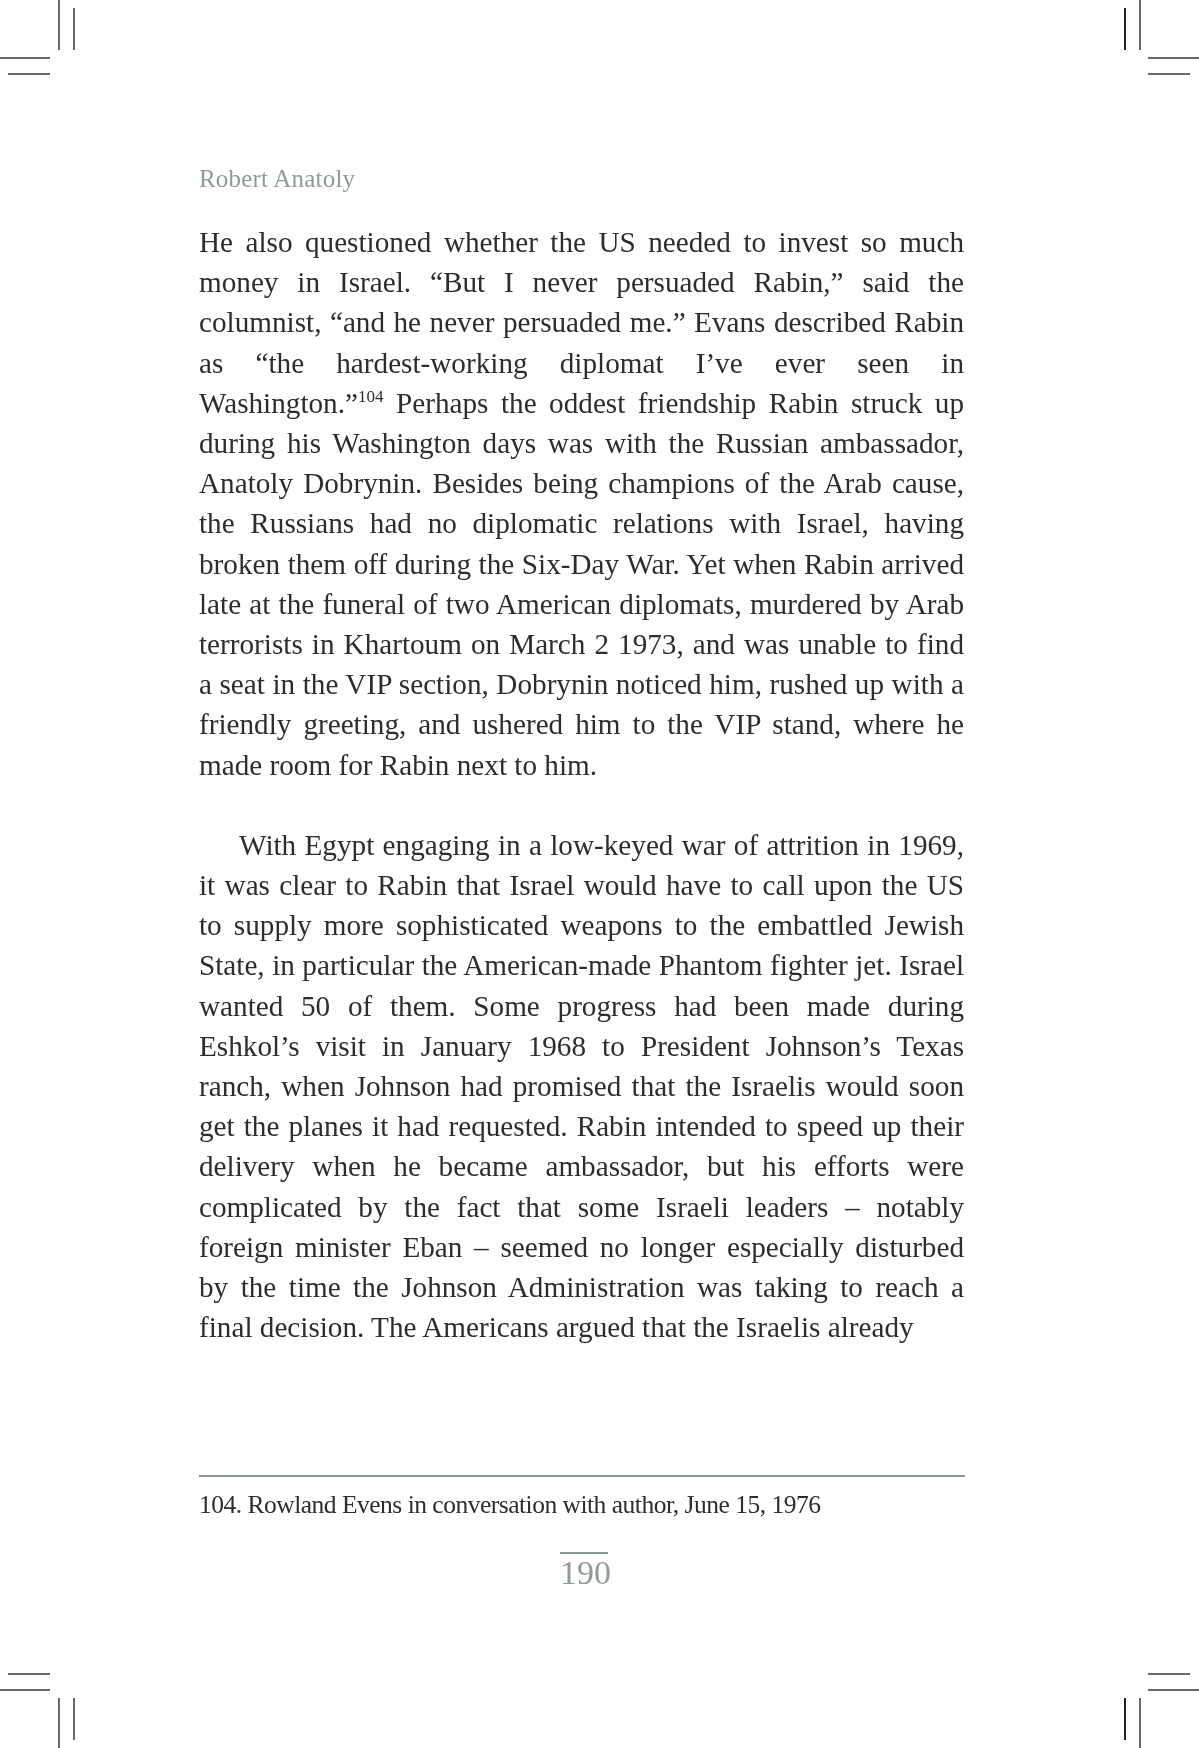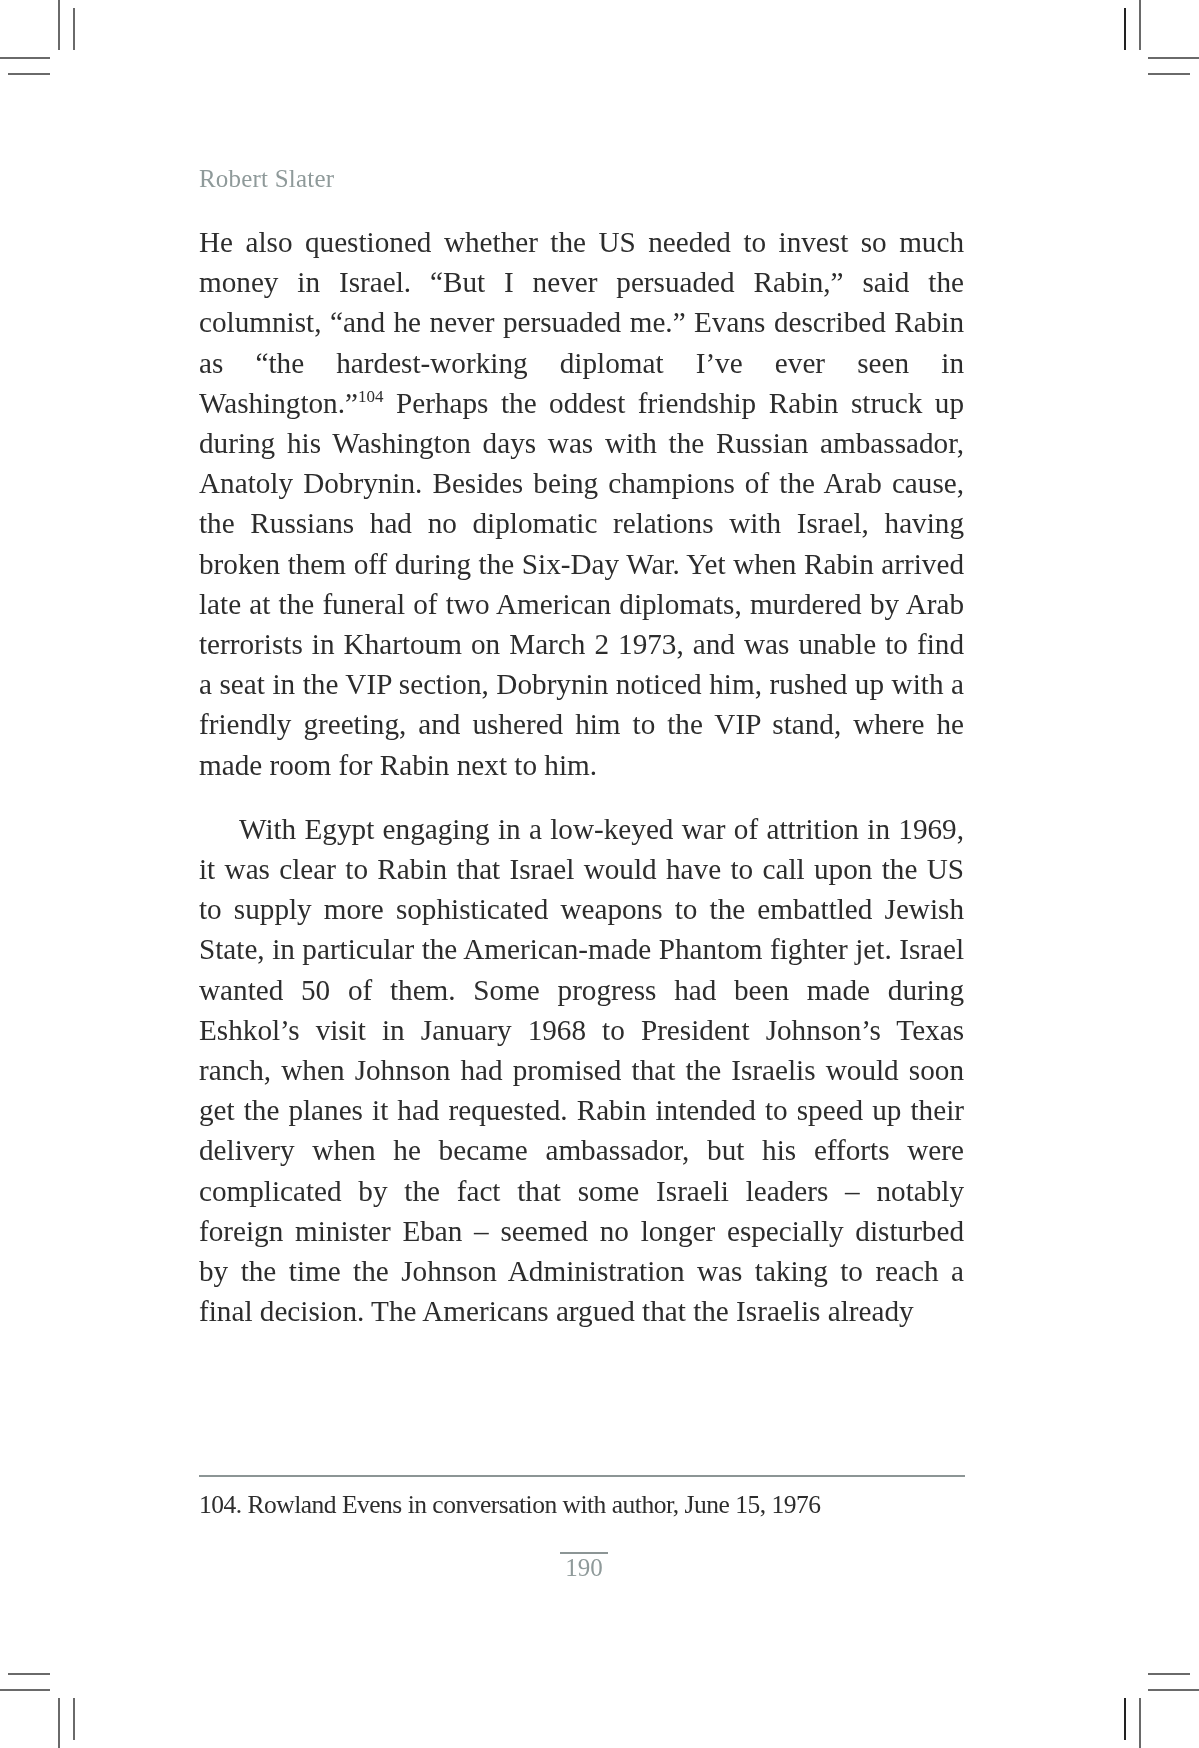--- a/index.html
+++ b/index.html
@@ -34,21 +34,21 @@
       width: 765px;
       font-size: 29.2px;
       line-height: 40.2px;
       text-align: justify;
       color: #2d2d2d;
     }
     .body-text p {
       margin: 0;
     }
     .body-text p.para2 {
-      margin-top: 24px;
+      margin-top: 40px;
       text-indent: 40px;
     }
     sup.fn-ref {
       font-size: 17px;
       line-height: 0;
       vertical-align: 11px;
     }
     .fn-rule {
       position: absolute;
       left: 199px;
@@ -75,21 +75,21 @@
       width: 48px;
       height: 2px;
       background: #8c9595;
     }
     .page-num {
       position: absolute;
       left: 560px;
       top: 1554px;
       width: 48px;
       text-align: center;
-      font-size: 25px;
+      font-size: 34px;
       color: #8f9a9a;
     }
   </style>
 </head>
 <body>
 
 <div class="crop" style="left:0;top:57px;width:50px;height:2px;"></div>
 <div class="crop" style="left:8px;top:73px;width:42px;height:2px;"></div>
 <div class="crop" style="left:58px;top:0;width:2px;height:50px;"></div>
 <div class="crop" style="left:73px;top:8px;width:2px;height:42px;"></div>
@@ -102,21 +102,21 @@
 <div class="crop" style="left:8px;top:1673px;width:42px;height:2px;"></div>
 <div class="crop" style="left:0;top:1689px;width:50px;height:2px;"></div>
 <div class="crop" style="left:58px;top:1698px;width:2px;height:50px;"></div>
 <div class="crop" style="left:73px;top:1698px;width:2px;height:42px;"></div>
 
 <div class="crop" style="left:1148px;top:1673px;width:42px;height:2px;"></div>
 <div class="crop" style="left:1148px;top:1689px;width:51px;height:2px;"></div>
 <div class="crop" style="left:1124px;top:1698px;width:2px;height:42px;background:#222;"></div>
 <div class="crop" style="left:1139px;top:1698px;width:2px;height:50px;"></div>
 
-<div class="running-head">Robert Slater</div>
+<div class="running-head">Robert Anatoly</div>
 
 <div class="body-text">
   <p><span>He also questioned whether the US needed to invest so much money in Israel. “But I never persuaded Rabin,” said the columnist, “and he never persuaded me.” Evans described Rabin as “the hardest-working diplomat I’ve ever seen in Washington.”</span><sup class="fn-ref">104</sup><span> Perhaps the oddest friendship Rabin struck up during his Washington days was with the Russian ambassador, Anatoly Dobrynin. Besides being champions of the Arab cause, the Russians had no diplomatic relations with Israel, having broken them off during the Six-Day War. Yet when Rabin arrived late at the funeral of two American diplomats, murdered by Arab terrorists in Khartoum on March 2 1973, and was unable to find a seat in the VIP section, Dobrynin noticed him, rushed up with a friendly greeting, and ushered him to the VIP stand, where he made room for Rabin next to him.</span></p>
   <p class="para2">With Egypt engaging in a low-keyed war of attrition in 1969, it was clear to Rabin that Israel would have to call upon the US to supply more sophisticated weapons to the embattled Jewish State, in particular the American-made Phantom fighter jet. Israel wanted 50 of them. Some progress had been made during Eshkol’s visit in January 1968 to President Johnson’s Texas ranch, when Johnson had promised that the Israelis would soon get the planes it had requested. Rabin intended to speed up their delivery when he became ambassador, but his efforts were complicated by the fact that some Israeli leaders – notably foreign minister Eban – seemed no longer especially disturbed by the time the Johnson Administration was taking to reach a final decision. The Americans argued that the Israelis already</p>
 </div>
 
 <div class="fn-rule"></div>
 
 <div class="footnote">104. Rowland Evens in conversation with author, June 15, 1976</div>
 

